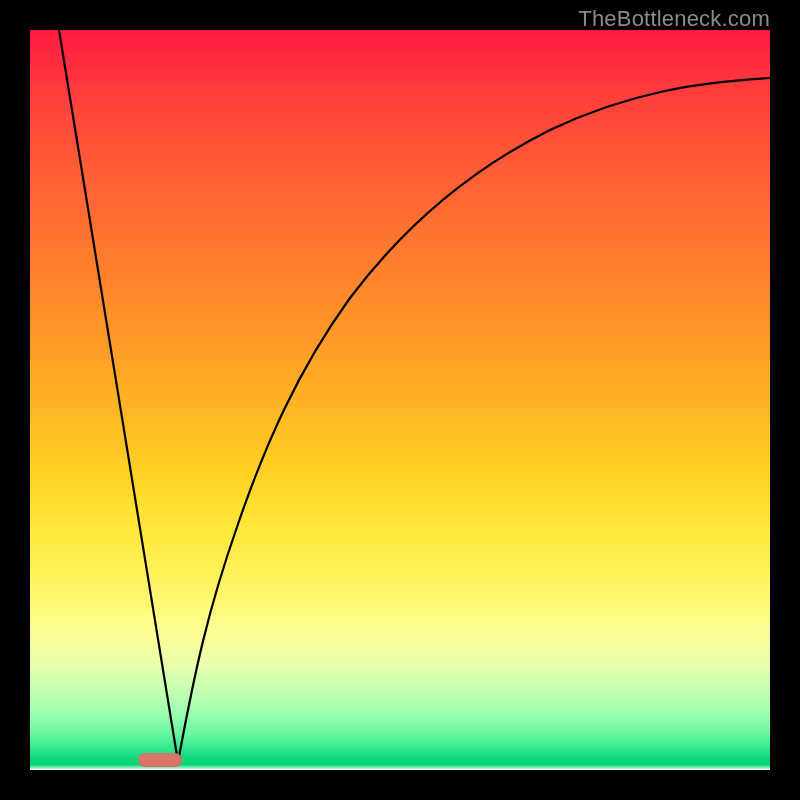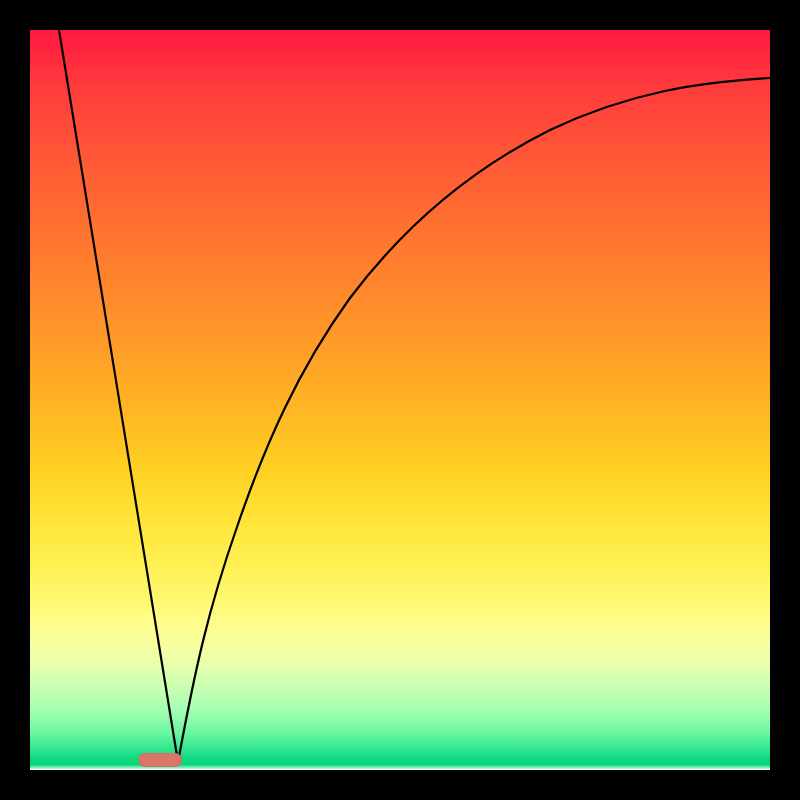--- a/index.html
+++ b/index.html
@@ -99,14 +99,15 @@
                C 165 640, 178 580, 207 497
                C 235 415, 268 340, 320 268
                C 375 195, 440 140, 520 100
                C 600 62, 670 52, 740 48"></path>
     </svg>
 
     <div class="marker" style="left:108px; top:723px;"></div>
 
   </div>
 
+  <div class="watermark">TheBottleneck.com</div>
 
 </div>
 
 </body></html>

